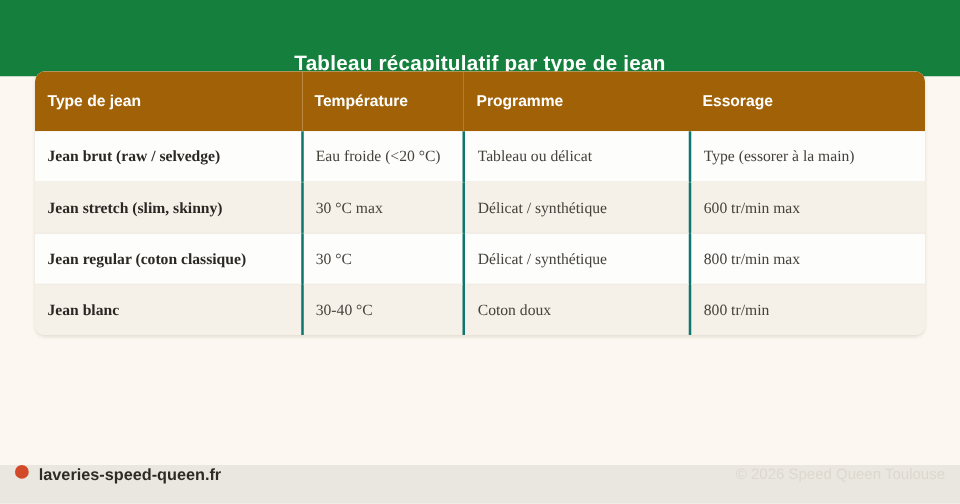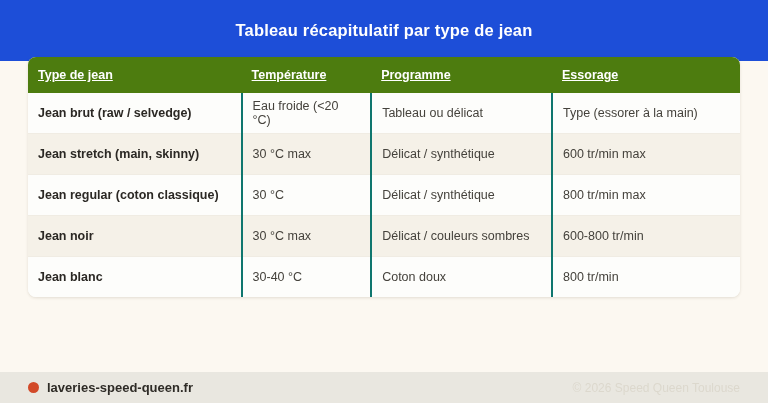--- a/index.html
+++ b/index.html
@@ -11,23 +11,23 @@
     height: 403px;
     position: relative;
     overflow: hidden;
     background: #fcf8f1;
     font-family: "Liberation Sans", sans-serif;
   }
 
   
   .banner {
     height: 61px;
-    background: #1d4ed8;
+    background: #15803d;
     display: flex;
-    align-items: center;
+    align-items: flex-end;
     justify-content: center;
   }
   .banner-title {
     color: #ffffff;
     font-size: 16.5px;
     font-weight: bold;
     letter-spacing: 0.2px;
   }
 
   
@@ -41,33 +41,33 @@
     background: #fdfdfb;
     box-shadow: 0 1px 3px rgba(70, 55, 30, 0.14);
   }
   table {
     width: 100%;
     border-collapse: collapse;
     font-size: 12.5px;
     table-layout: fixed;
   }
   thead th {
-    background: #4d7c0f;
+    background: #a16207;
     color: #ffffff;
     text-align: left;
     font-weight: bold;
-    height: 36px;
+    height: 48px;
     padding: 0 12px 0 10px;
-    text-decoration: underline;
   }
   tbody td {
     height: 40px;
     padding: 0 12px 0 10px;
     color: #45423c;
     background: #fdfdfb;
+    font-family: Liberation Serif, serif;
   }
   tbody td:first-child {
     font-weight: bold;
     color: #2b2824;
   }
   tbody td + td {
     border-left: 2px solid #0f766e;
   }
   tbody tr + tr td {
     border-top: 1px solid #f0ece3;
@@ -78,23 +78,22 @@
 
   
   .footer {
     position: absolute;
     left: 0;
     bottom: 0;
     width: 100%;
     height: 31px;
     background: #e9e7e0;
     display: flex;
-    align-items: center;
     box-sizing: border-box;
-    padding: 0 28px;
+    padding: 0 12px;
   }
   .footer-dot {
     width: 11px;
     height: 11px;
     border-radius: 50%;
     background: #d24a29;
     margin-right: 8px;
     flex: 0 0 auto;
   }
   .footer-site {
@@ -132,36 +131,30 @@
       </tr>
     </thead>
     <tbody>
       <tr>
         <td>Jean brut (raw / selvedge)</td>
         <td>Eau froide (&lt;20 °C)</td>
         <td>Tableau ou délicat</td>
         <td>Type (essorer à la main)</td>
       </tr>
       <tr>
-        <td>Jean stretch (main, skinny)</td>
+        <td>Jean stretch (slim, skinny)</td>
         <td>30 °C max</td>
         <td>Délicat / synthétique</td>
         <td>600 tr/min max</td>
       </tr>
       <tr>
         <td>Jean regular (coton classique)</td>
         <td>30 °C</td>
         <td>Délicat / synthétique</td>
         <td>800 tr/min max</td>
-      </tr>
-      <tr>
-        <td>Jean noir</td>
-        <td>30 °C max</td>
-        <td>Délicat / couleurs sombres</td>
-        <td>600-800 tr/min</td>
       </tr>
       <tr>
         <td>Jean blanc</td>
         <td>30-40 °C</td>
         <td>Coton doux</td>
         <td>800 tr/min</td>
       </tr>
     </tbody>
   </table>
 </div>

